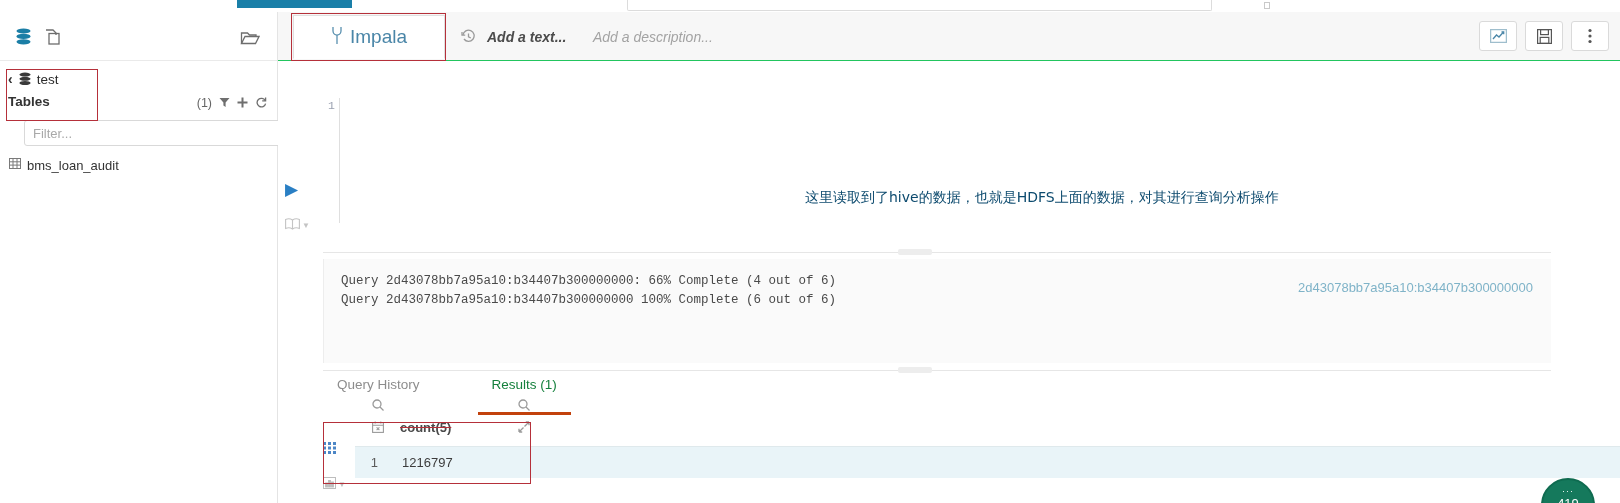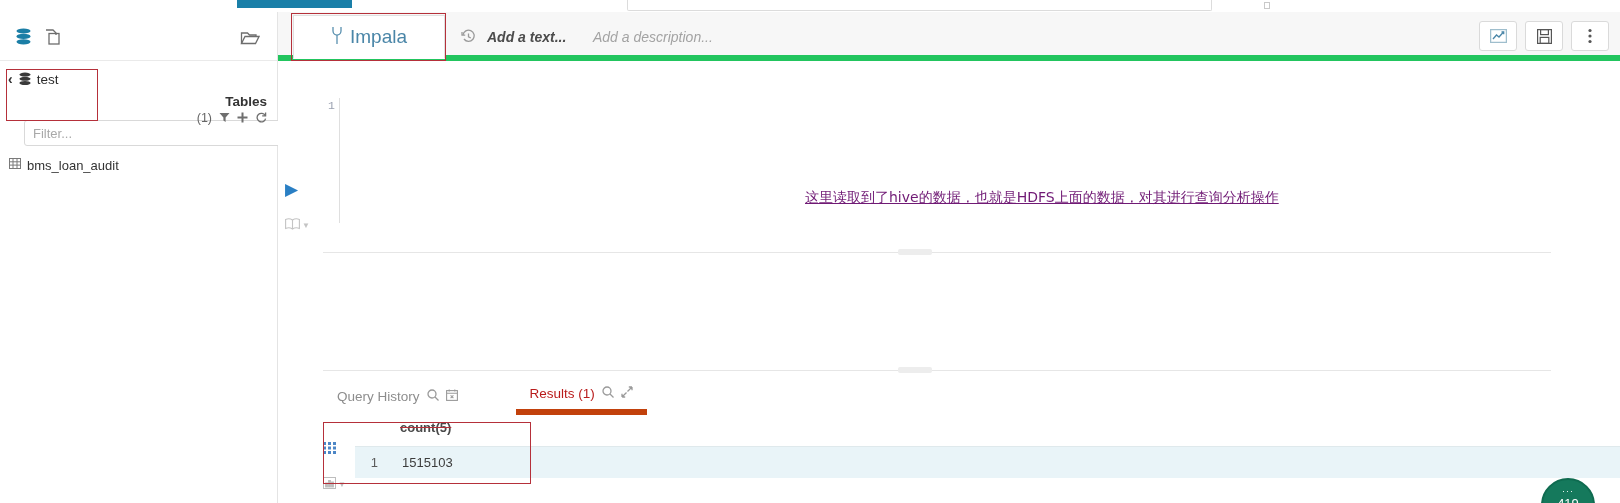--- a/index.html
+++ b/index.html
@@ -44,22 +44,22 @@
 
   .sb-assist { position:relative; padding:8px 10px 0 8px; }
   .sb-bc {
     display:flex; align-items:center; gap:5px;
     font-size:13.5px; color:#2b2b2b; height:20px;
   }
   .sb-bc .chev { font-size:14px; color:#333; font-weight:700; line-height:1; }
   .sb-bc .dbname { font-size:13.5px; color:#2b2b2b; }
 
   .sb-tables-row {
-    display:flex; align-items:flex-end; justify-content:space-between;
-    margin-top:5px; height:20px;flex-direction:column;
+    display:flex; align-items:flex-start; justify-content:space-between;
+    margin-top:5px; height:20px;
   }
   .sb-tables-row .lbl { font-size:13.5px; font-weight:700; color:#333; }
   .sb-tables-row .right { display:flex; align-items:center; gap:7px; color:#6f6f6f; }
   .sb-tables-row .cnt { font-size:12.5px; color:#666; }
 
   .red-box-tables {
     position:absolute; left:6px; top:57px; width:92px; height:52px;
     border:1.6px solid #b5303a; pointer-events:none; z-index:6;
   }
 
@@ -76,21 +76,21 @@
     display:flex; align-items:center; gap:6px;
     font-size:13px; color:#333; height:20px; cursor:pointer;
   }
   .tbl-item .gicon { color:#7a7a7a; font-size:12px; }
 
   
   .main { position:absolute; left:278px; top:12px; width:1342px; height:491px; background:#fff; }
 
   .toolbar {
     position:relative; height:49px; background:#f7f7f7;
-    border-bottom:6px solid #22c55e;
+    border-bottom:1px solid #22c55e;
   }
   .tab-impala {
     position:absolute; left:15px; top:3px; width:152px; height:44px;
     background:#fff; border:1px solid #e0e0e0; border-bottom:1px solid #fff;
     display:flex; align-items:center; justify-content:center; gap:7px;
     cursor:pointer;
   }
   .tab-impala .fork { color:#4a86a8; font-size:15px; }
   .tab-impala .nm { color:#4a86a8; font-size:19px; }
   .red-box-tab {
@@ -137,23 +137,22 @@
 
   .code-area { position:absolute; left:43px; top:37px; width:1280px; }
   .code-line { display:flex; align-items:flex-start; font-family:"Liberation Mono", monospace; font-size:13px; }
   .ln-no { width:14px; text-align:right; color:#9aa0b0; font-size:11.5px; padding-top:1px; }
   .ln-bar { width:1px; align-self:stretch; background:#dfdfdf; margin:0 8px 0 4px; height:125px; }
   .code-txt { color:#404040; white-space:pre; line-height:16px; }
   .code-txt .num { color:#d8882a; }
 
   .zh-note {
     position:absolute; left:527px; top:128px;
-    font-size:14px; color:#701a75; white-space:nowrap;
+    font-size:14px; color:#0c4a6e; white-space:nowrap;
     font-family:"DejaVu Sans", sans-serif;
-    text-decoration:underline;
   }
 
   
   .split-a { position:absolute; left:45px; top:240px; width:1228px; height:1px; background:#e6e6e6; }
   .split-dots-a { position:absolute; left:620px; top:237px; width:34px; height:6px;
     background:#ededed; border-radius:2px; }
   .logpanel {
     position:absolute; left:45px; top:247px; width:1228px; height:104px;
     background:#fafafa; border-left:1px solid #ededed;
   }
@@ -170,23 +169,23 @@
   .split-dots-b { position:absolute; left:620px; top:355px; width:34px; height:6px;
     background:#ededed; border-radius:2px; }
 
   
   .restabs {
     position:absolute; left:45px; top:365px; width:1228px; height:38px;
     display:flex; align-items:center; gap:0;
   }
   .rt {
     display:flex; align-items:center; gap:7px; height:38px; padding:0 14px;
-    font-size:13.5px; color:#8d8d8d; cursor:pointer;
-  }
-  .rt.active { color:#b91c1c; border-bottom:6px solid #c2410c; }
+    font-size:13.5px; color:#8d8d8d; cursor:pointer;flex-direction:column;
+  }
+  .rt.active { color:#15803d; border-bottom:3px solid #c2410c; }
   .rt .ic { color:#9a9a9a; font-size:12.5px; }
   .rt-gap { width:22px; }
 
   
   .grid-wrap { position:absolute; left:45px; top:404px; width:1297px; height:99px; }
   .grid-side { position:absolute; left:0px; top:26px; width:24px; }
   .gs-ic1 { color:#4c86c6; font-size:12px; letter-spacing:1px; line-height:9px; }
   .gs-ic2 { margin-top:22px; display:flex; align-items:center; gap:2px; color:#bdbdbd; }
   .gs-ic2 .b1 { font-size:11px; }
   .gs-ic2 .c1 { font-size:8px; }
@@ -405,20 +404,25 @@
           <span class="ln-bar"></span>
         </div>
       </div>
 
       <div class="zh-note">这里读取到了hive的数据，也就是HDFS上面的数据，对其进行查询分析操作</div>
     </div>
 
     <div class="split-a"></div>
     <div class="split-dots-a"></div>
 
+    <div class="logpanel">
+      <div class="logline">Query 2d43078bb7a95a10:b34407b300000000: 66% Complete (4 out of 6)</div>
+      <div class="logline">Query 2d43078bb7a95a10:b34407b300000000 100% Complete (6 out of 6)</div>
+      <div class="qid-link">2d43078bb7a95a10:b34407b300000000</div>
+    </div>
 
     <div class="split-b"></div>
     <div class="split-dots-b"></div>
 
     <div class="restabs">
       <div class="rt">
         <span>Query History</span>
         <span class="ic">
           <svg width="12" height="12" viewBox="0 0 12 12" fill="none" stroke="#9a9a9a" stroke-width="1.3">
               <circle cx="5" cy="5" r="4"></circle>
@@ -478,21 +482,21 @@
           </span>
           <span class="c1">▼</span>
         </div>
       </div>
 
       <div class="colhdr">count(5)</div>
 
       <div class="grid-rows">
         <div class="grow">
           <span class="rn">1</span>
-          <span class="cell">1515103</span>
+          <span class="cell">1216797</span>
         </div>
       </div>
     </div>
   </div>
 
   <div class="red-box-grid"></div>
 
   <div class="green-badge">
     <span class="dots">···</span>
     <span class="num">419</span>

